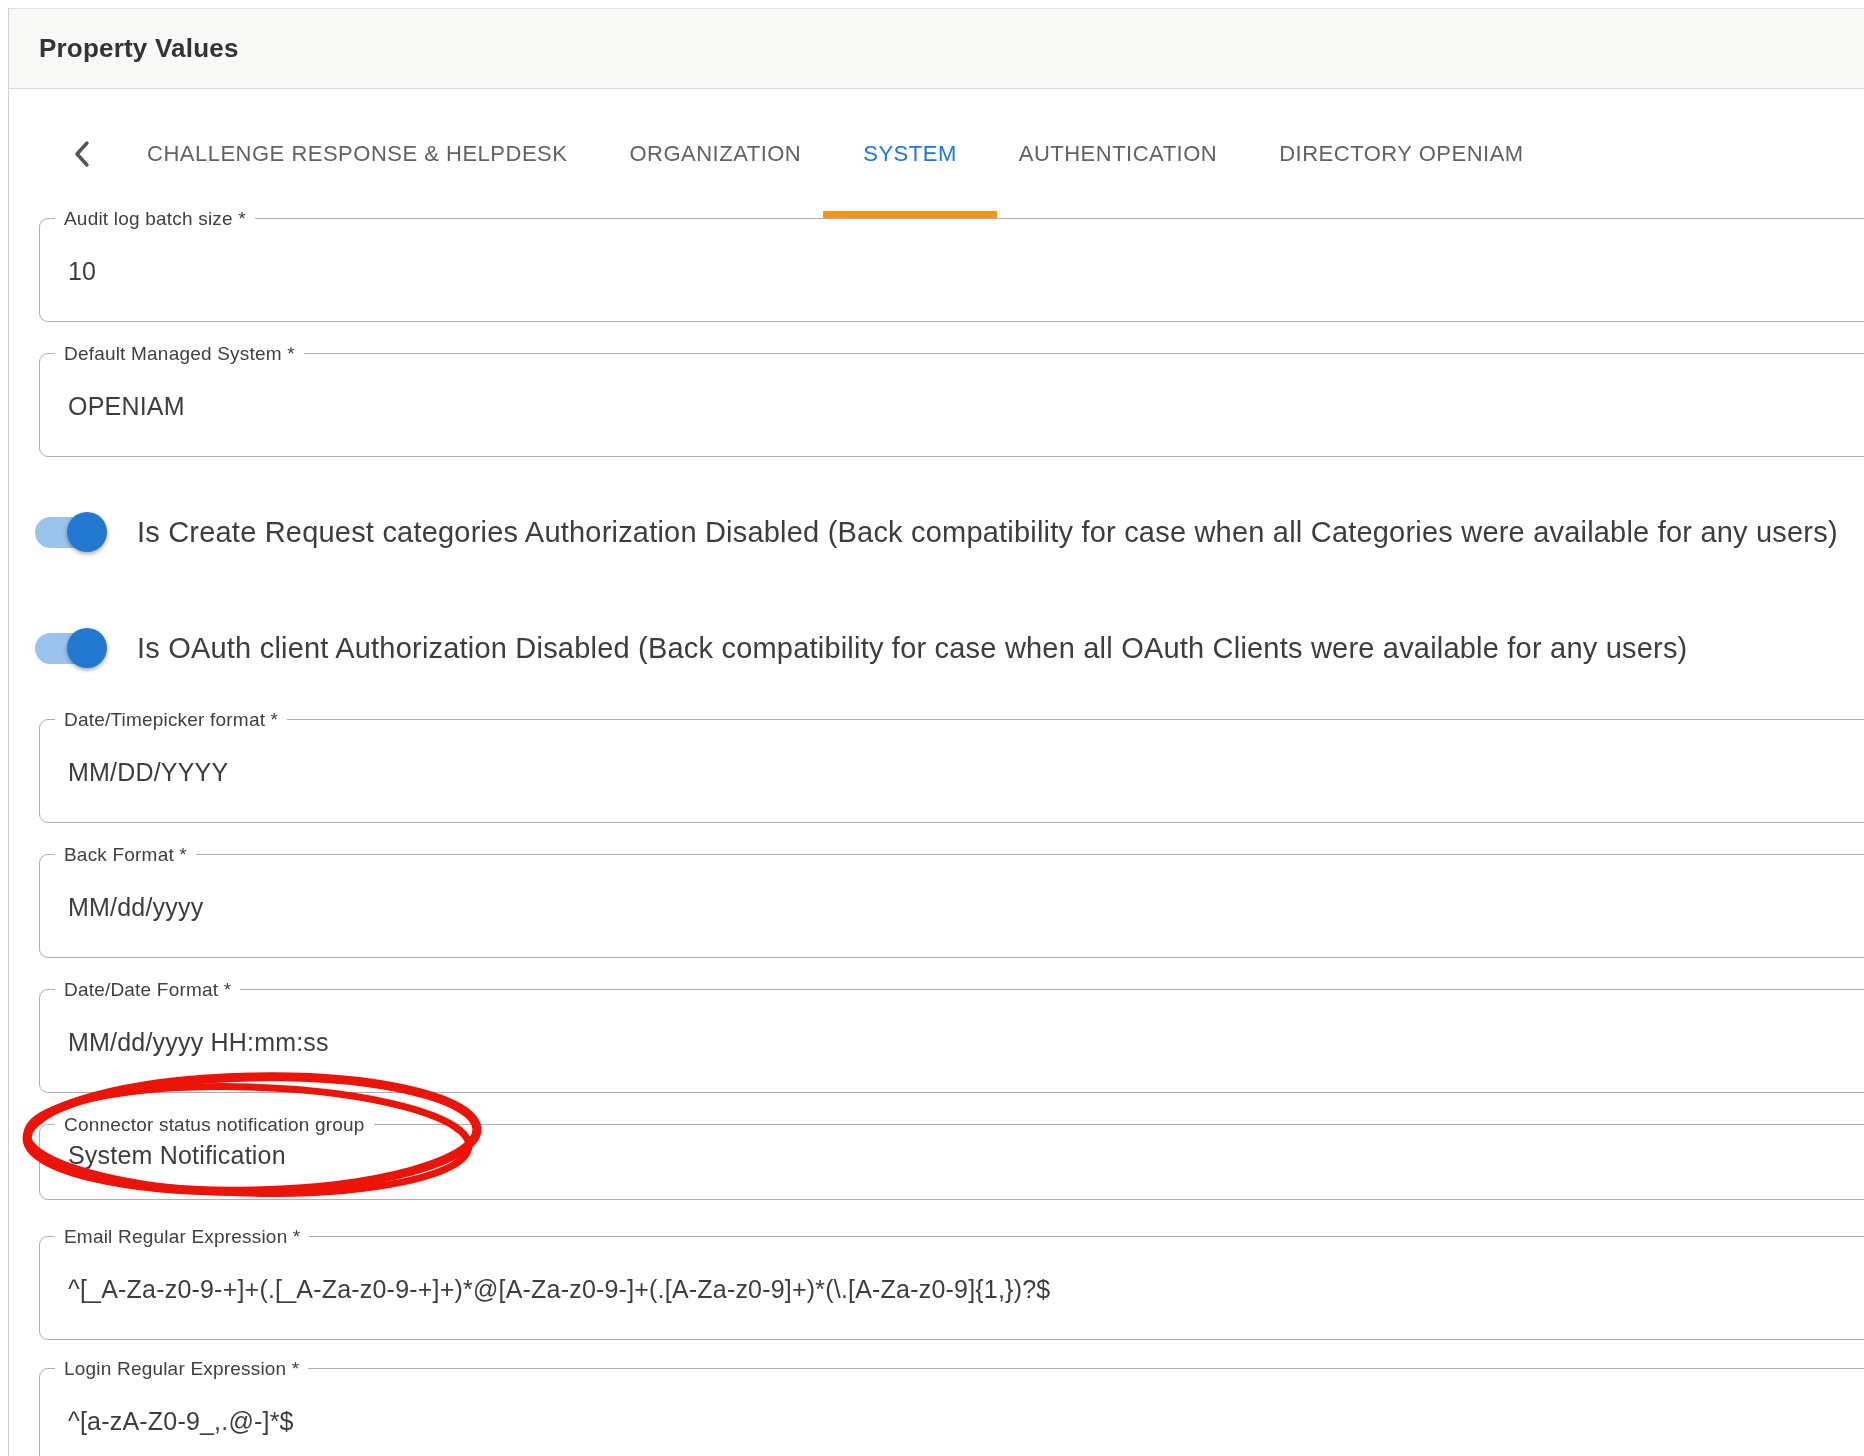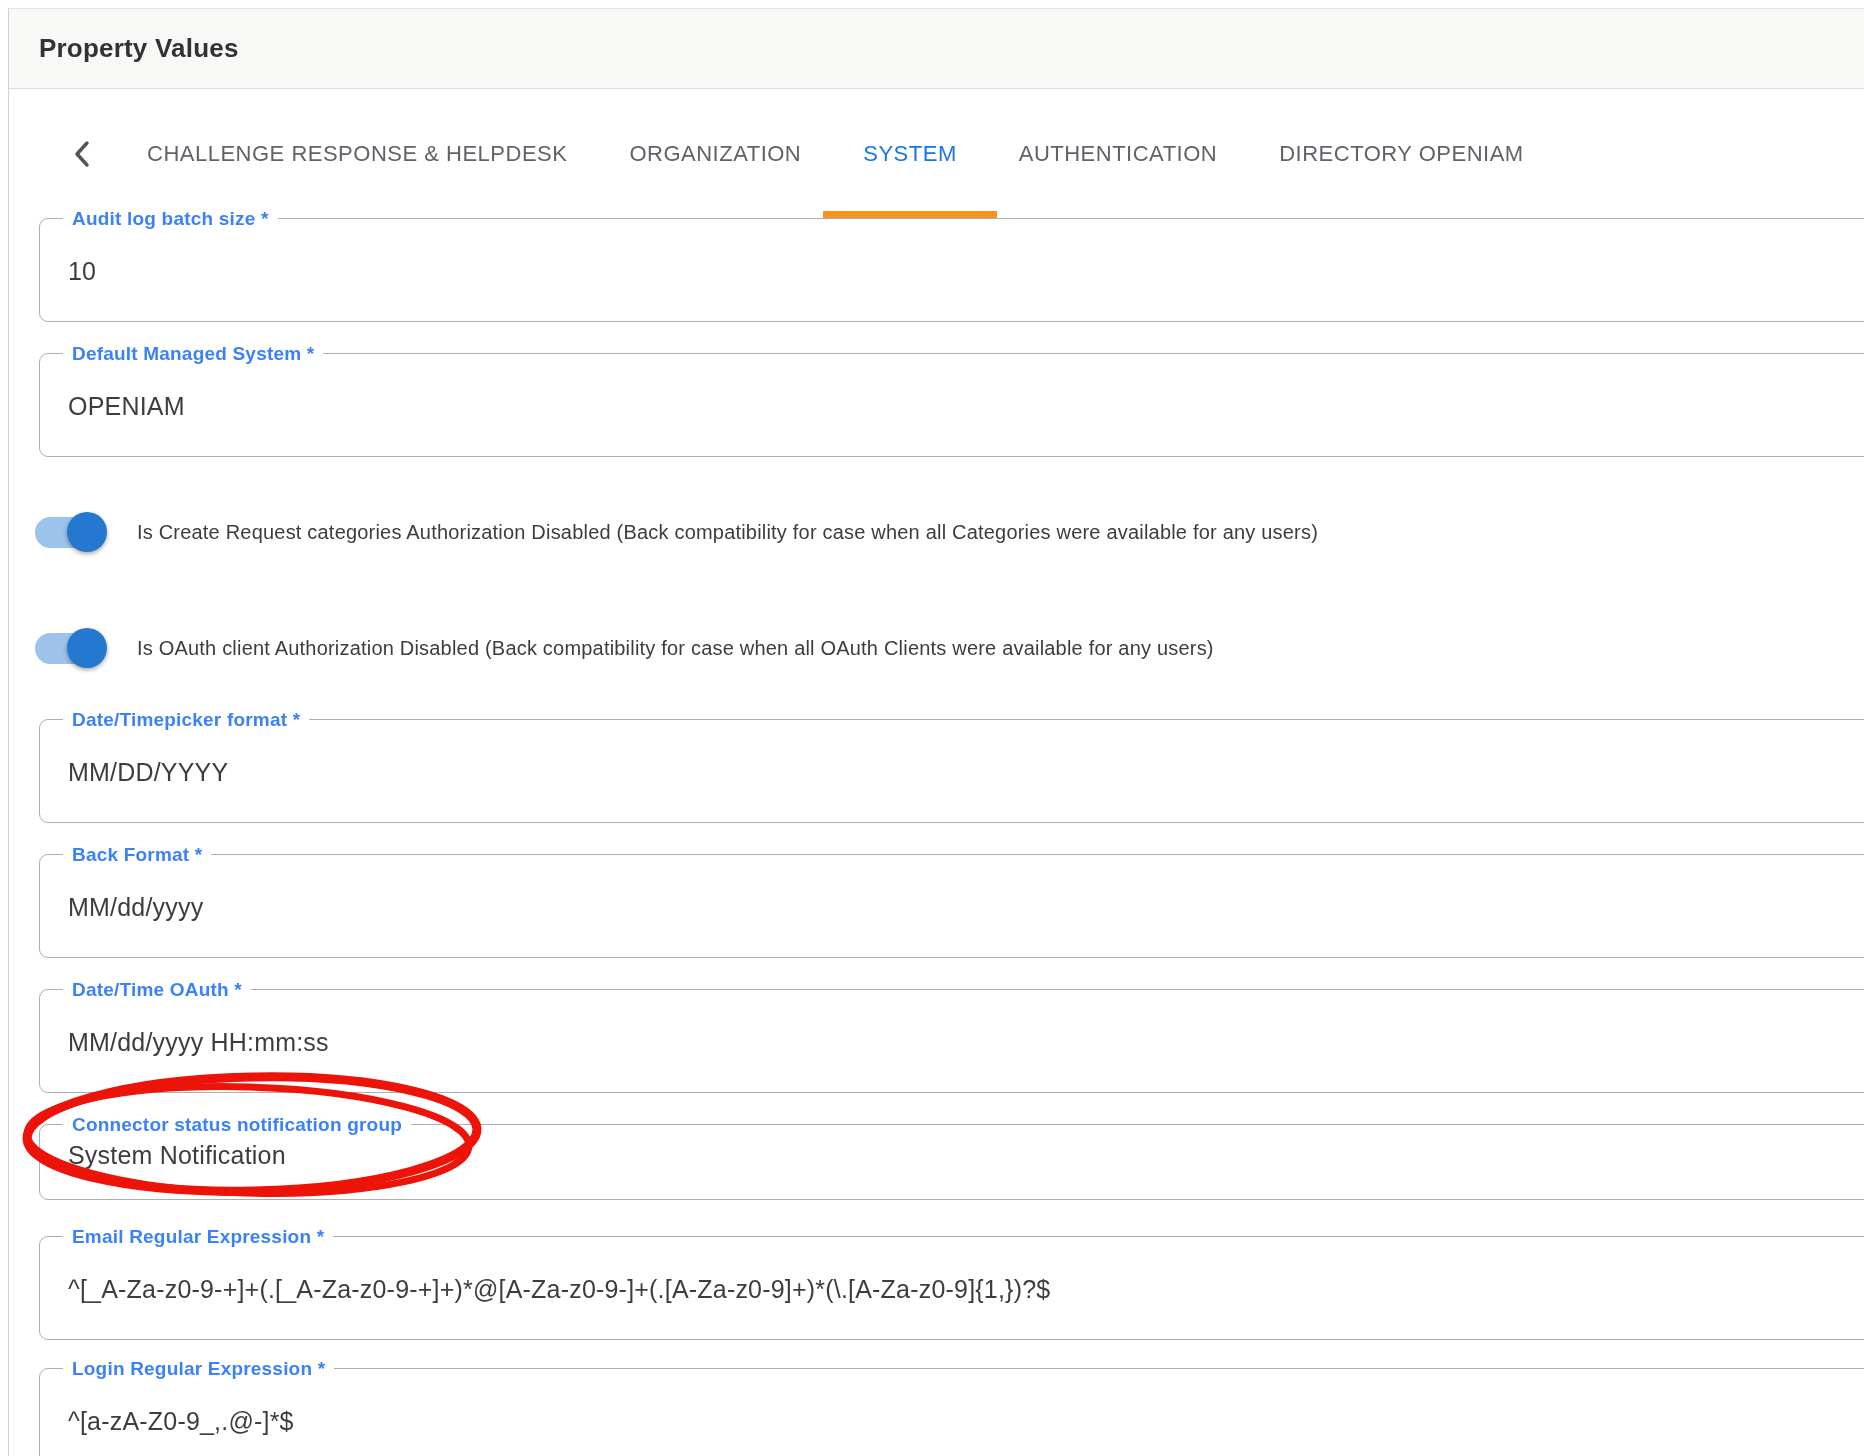--- a/index.html
+++ b/index.html
@@ -74,28 +74,27 @@
     margin: 0 0 31px 30px;
     width: 1842px;
     height: 104px;
     border: 1px solid #aeaeae;
     border-radius: 9px;
     background: #ffffff;
   }
   .field-label {
     position: absolute;
     top: -11px;
-    left: 23px;
+    left: 15px;
     background: #ffffff;
     padding: 0 9px;
     font-size: 19px;
-    color: #3b82f6;
-    letter-spacing: 0.2px;
-    white-space: nowrap;
-    font-weight: bold;
+    color: #404040;
+    letter-spacing: 0.2px;
+    white-space: nowrap;
   }
   .field-value {
     padding: 38px 0 0 28px;
     font-size: 25px;
     color: #3d3d3d;
     letter-spacing: 0.2px;
     white-space: nowrap;
   }
   .field.short { height: 76px; margin-bottom: 36px; }
   .field.short .field-value { padding-top: 16px; }
@@ -125,21 +124,21 @@
   .switch-thumb {
     position: absolute;
     left: 32px; top: 4px;
     width: 40px; height: 40px;
     border-radius: 50%;
     background: #2478d0;
     box-shadow: 0 2px 4px rgba(0,0,0,0.35);
   }
   .toggle-label {
     margin-left: 30px;
-    font-size: 20px;
+    font-size: 29px;
     color: #3d3d3d;
     letter-spacing: 0.2px;
     white-space: nowrap;
   }
   
   .annotation-svg {
     position: absolute;
     left: 6px; top: 1062px;
     width: 492px; height: 160px;
     z-index: 10;
@@ -198,21 +197,21 @@
     <span class="field-label">Date/Timepicker format *</span>
     <div class="field-value">MM/DD/YYYY</div>
   </div>
 
   <div class="field">
     <span class="field-label">Back Format *</span>
     <div class="field-value">MM/dd/yyyy</div>
   </div>
 
   <div class="field">
-    <span class="field-label">Date/Time OAuth *</span>
+    <span class="field-label">Date/Date Format *</span>
     <div class="field-value">MM/dd/yyyy HH:mm:ss</div>
   </div>
 
   <div class="field short">
     <span class="field-label">Connector status notification group</span>
     <div class="field-value">System Notification</div>
   </div>
 
   <div class="field gap-sm">
     <span class="field-label">Email Regular Expression *</span>

